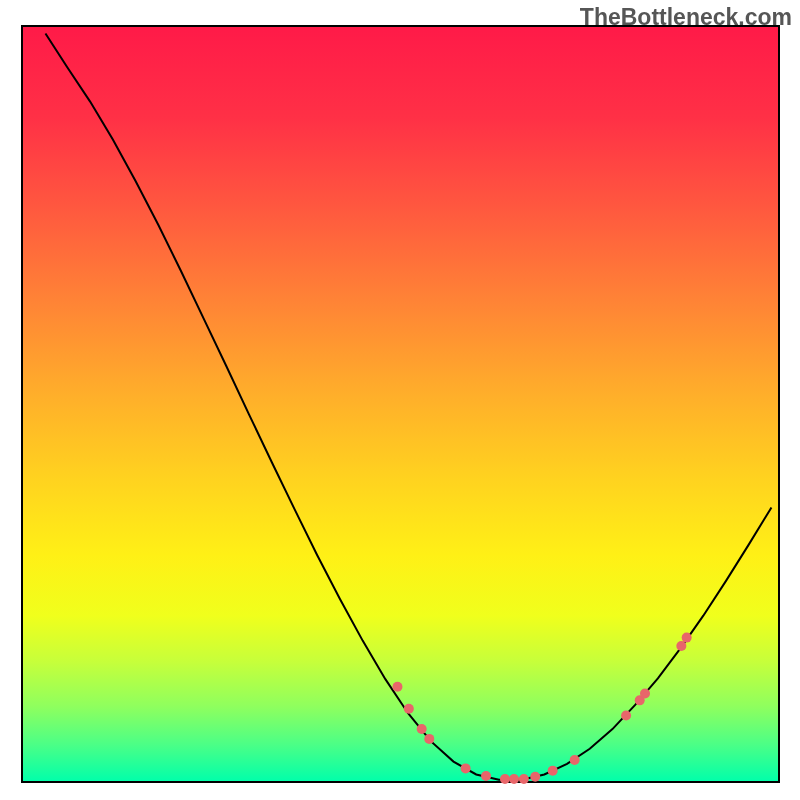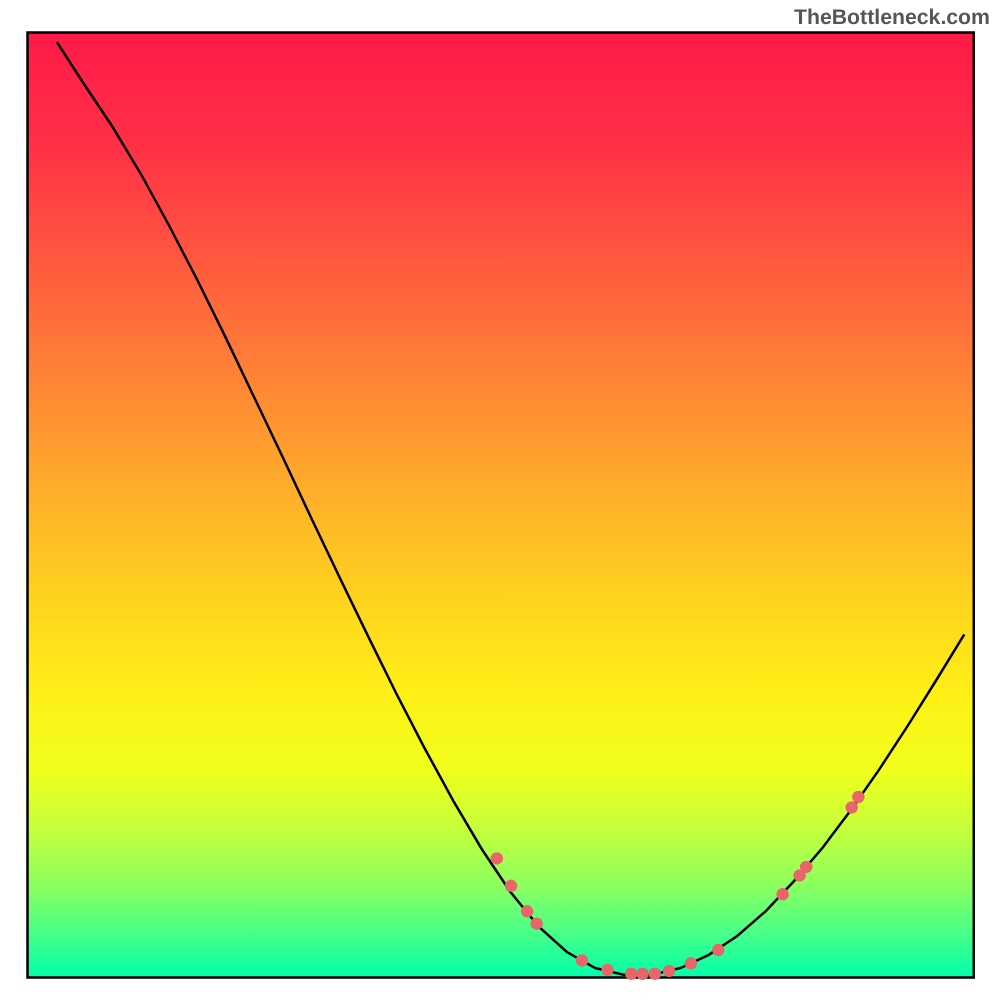--- a/index.html
+++ b/index.html
@@ -13,21 +13,21 @@
   .chart-container {
     width: 800px;
     height: 800px;
     position: relative;
   }
   .watermark {
     position: absolute;
     top: 4px;
     right: 8px;
     font-family: Arial, Helvetica, sans-serif;
-    font-size: 17px;
+    font-size: 23px;
     font-weight: bold;
     color: #565656;
     letter-spacing: 0px;
     z-index: 10;
   }
   svg {
     display: block;
   }
 </style>
 </head>

